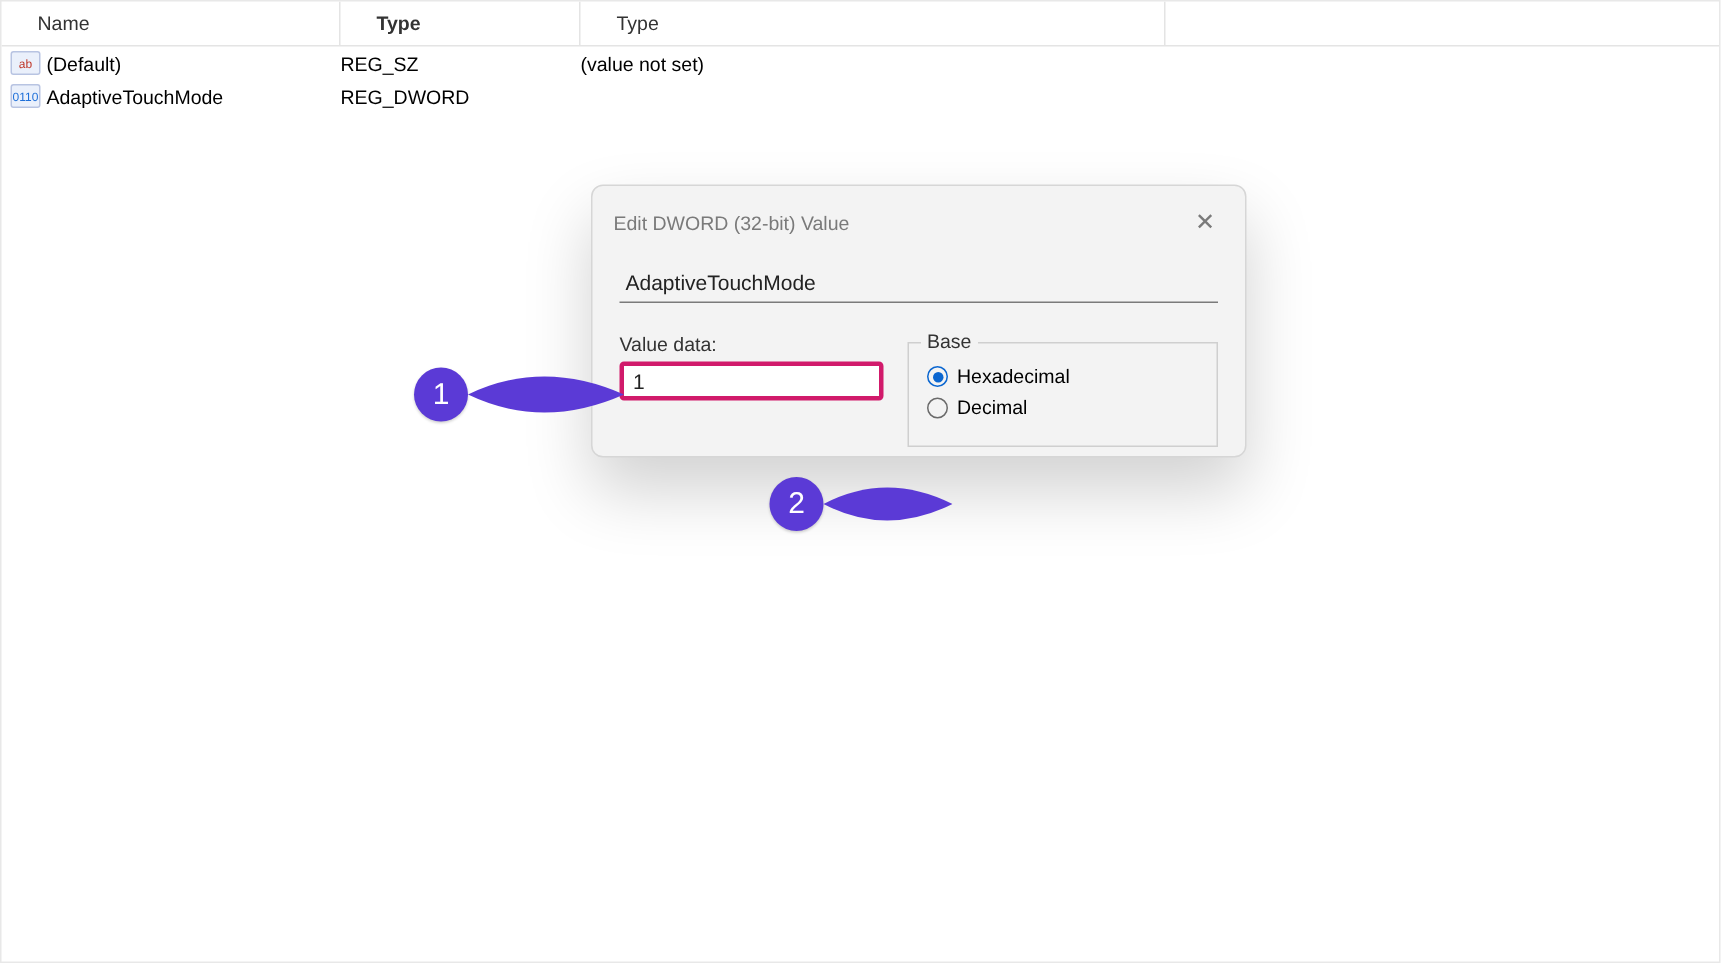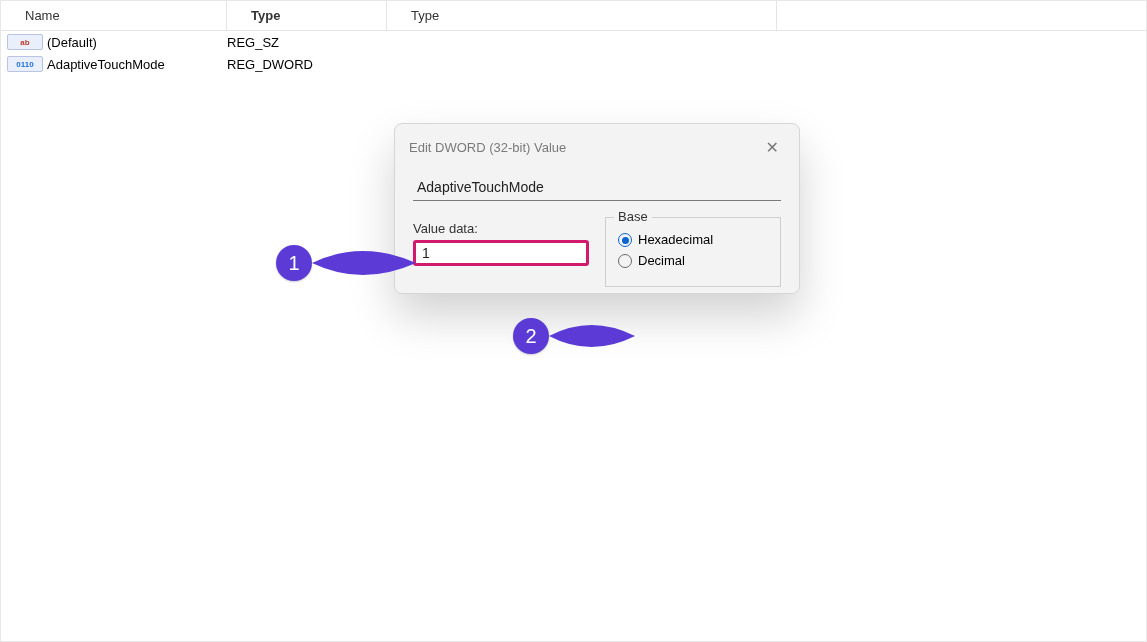--- a/index.html
+++ b/index.html
@@ -35,29 +35,29 @@
   .row {
     display: flex;
     height: 22px;
     align-items: center;
     padding-left: 6px;
   }
   .cell-name { width: 220px; display:flex; align-items:center; gap:4px; }
   .cell-type { width: 160px; }
   .cell-data { width: 390px; }
   .icon-reg {
-    width: 36px; height: 16px; display:inline-flex; align-items:center; justify-content:center;
-    font-size: 8px; font-weight:700; border:1px solid #b8c4e2; background:#eaf0fb; color:#c0392b; border-radius:2px;
+    width: 20px; height: 16px; display:inline-flex; align-items:center; justify-content:center;
+    font-size: 8px; font-weight:400; border:1px solid #b8c4e2; background:#eaf0fb; color:#c0392b; border-radius:2px;
   }
   .icon-reg.dword { color:#1e6fd9; }
   
   .dialog {
     position: absolute;
     left: 393px; top: 122px;
-    width: 406px;
+    width: 437px;
     background: #f3f3f3;
     border: 1px solid #d6d6d6;
     border-radius: 8px;
     box-shadow: 0 22px 45px rgba(0,0,0,0.18);
   }
   .dlg-title {
     display:flex; align-items:center; justify-content:space-between;
     padding: 10px 14px 6px 14px;
     color:#7a7a7a;
   }
@@ -80,21 +80,21 @@
     display:flex; align-items:center;
     padding: 0 6px;
     font-size: 14px;
     color:#222;
   }
   .fieldset {
     border:1px solid #cfcfcf;
     width: 208px;
     padding: 8px 25px 12px 12px;
     position:relative;
-    margin-top: 2px;
+    margin-top: 12px;
   }
   .fieldset-legend {
     position:absolute; top:-9px; left:8px; background:#f3f3f3; padding:0 4px; font-size:13px; color:#333;
   }
   .radio-row { display:flex; align-items:flex-end; gap:6px; margin: 6px 0; cursor:pointer;}
   .radio {
     width:14px; height:14px; border-radius:50%; border:1.5px solid #6a6a6a; display:inline-flex; align-items:center; justify-content:center;
   }
   .radio.checked { border-color:#0a66d0; }
   .radio.checked::after { content:""; width:7px; height:7px; border-radius:50%; background:#0a66d0; }
@@ -129,20 +129,21 @@
   <div class="th col-data">Type</div>
 </div>
 
 <div class="rows">
   <div class="row">
     <div class="cell-name">
       <span class="icon-reg">ab</span>
       <span>(Default)</span>
     </div>
     <div class="cell-type">REG_SZ</div>
+    <div class="cell-data">(value not set)</div>
   </div>
   <div class="row">
     <div class="cell-name">
       <span class="icon-reg dword">0110</span>
       <span>AdaptiveTouchMode</span>
     </div>
     <div class="cell-type">REG_DWORD</div>
   </div>
 </div>
 

